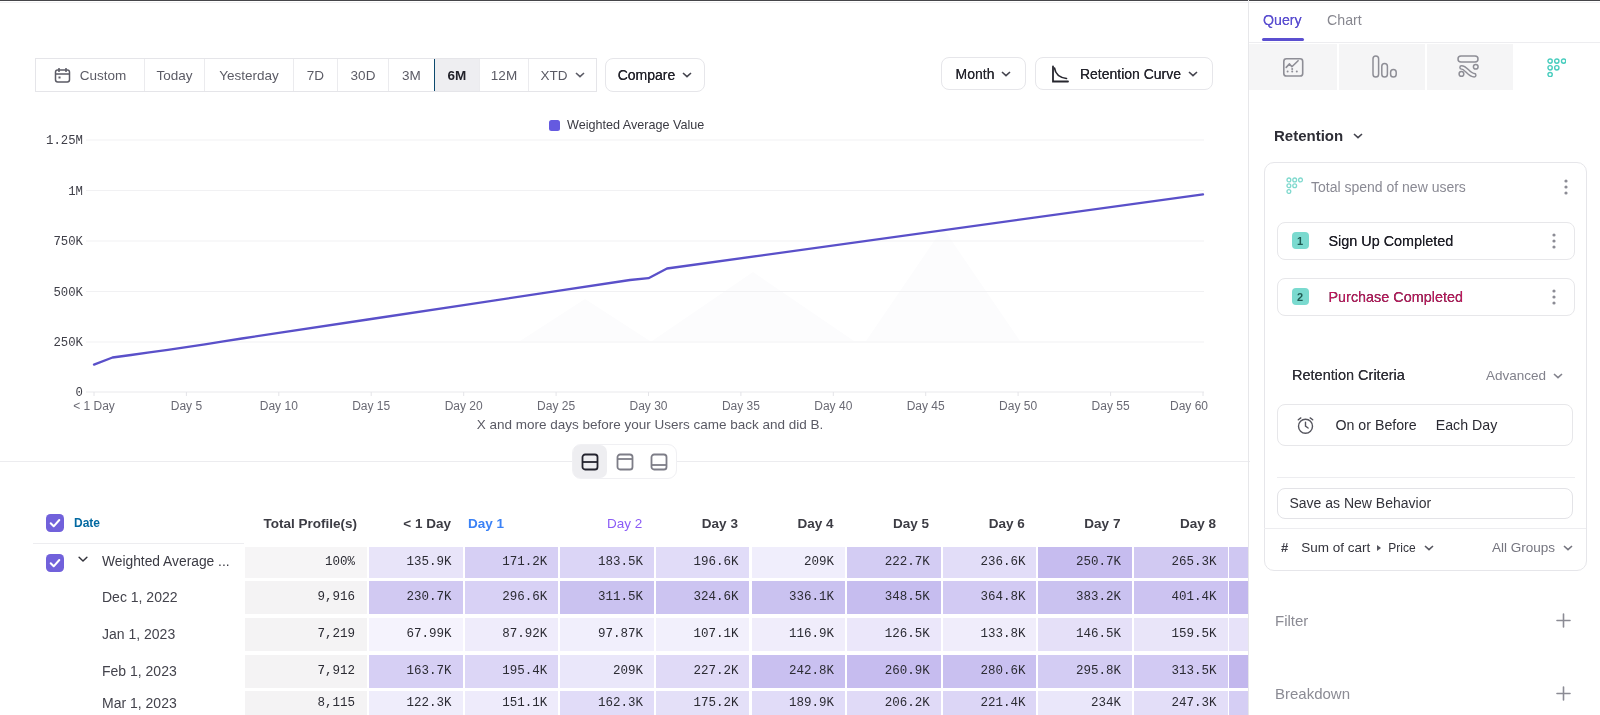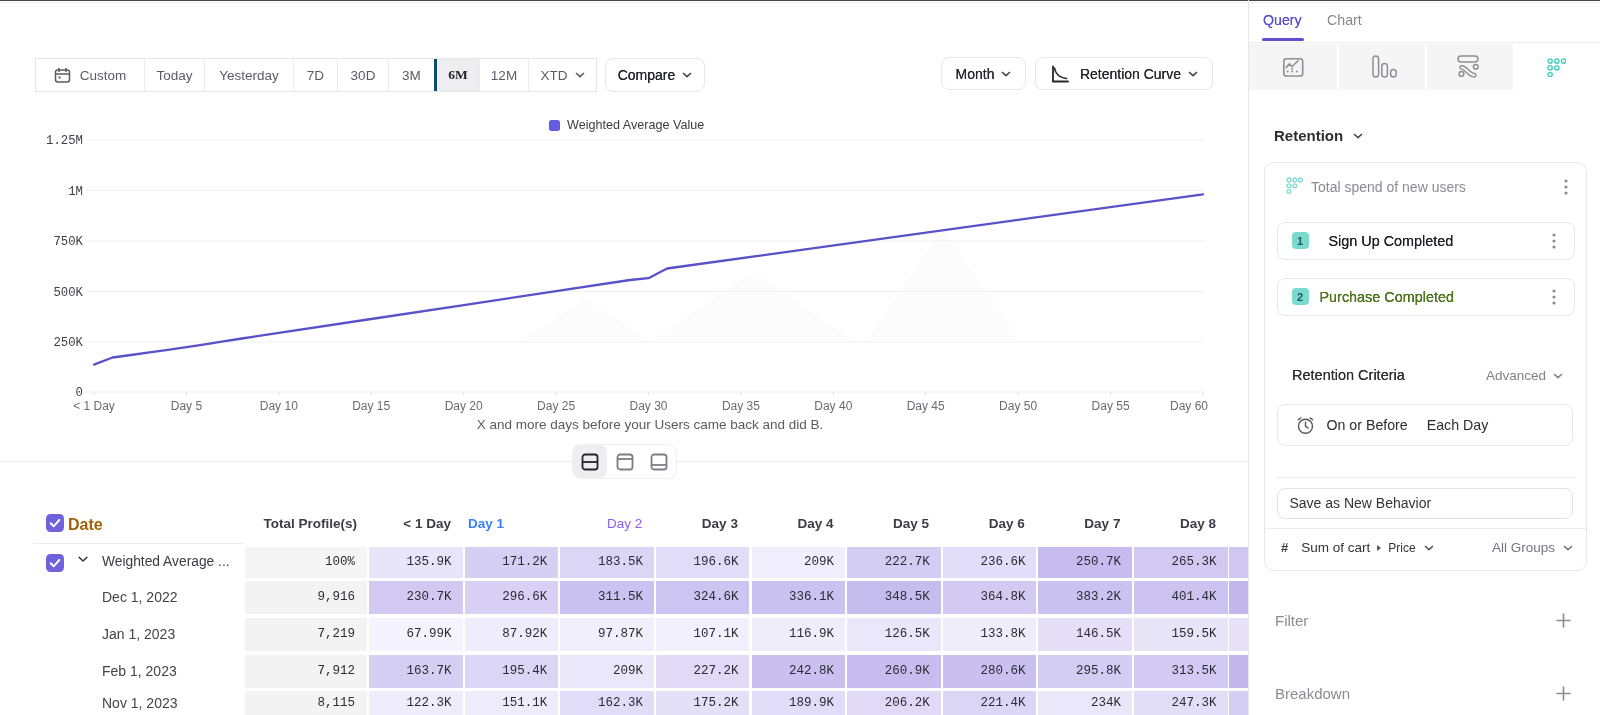--- a/index.html
+++ b/index.html
@@ -16,21 +16,21 @@
 <div style="width:108px;display:flex;align-items:center;justify-content:center;box-sizing:border-box;font-size:13.5px;color:#5b5b65;"><svg width="17" height="17" viewBox="0 0 17 17" style="margin-right:9px" fill="none" stroke="#5b5b65" stroke-width="1.5">
         <rect x="1.5" y="3" width="14" height="12" rx="2.2"></rect>
         <path d="M5 1v4M12 1v4M1.5 7h14"></path>
         <rect x="4.5" y="9.5" width="2" height="2" fill="#5b5b65" stroke="none"></rect>
       </svg>Custom</div>
 <div style="width:60px;display:flex;align-items:center;justify-content:center;box-sizing:border-box;font-size:13.5px;color:#5b5b65;border-left:1px solid #ebebee;">Today</div>
 <div style="width:89px;display:flex;align-items:center;justify-content:center;box-sizing:border-box;font-size:13.5px;color:#5b5b65;border-left:1px solid #ebebee;">Yesterday</div>
 <div style="width:44px;display:flex;align-items:center;justify-content:center;box-sizing:border-box;font-size:13.5px;color:#5b5b65;border-left:1px solid #ebebee;">7D</div>
 <div style="width:51px;display:flex;align-items:center;justify-content:center;box-sizing:border-box;font-size:13.5px;color:#5b5b65;border-left:1px solid #ebebee;">30D</div>
 <div style="width:46px;display:flex;align-items:center;justify-content:center;box-sizing:border-box;font-size:13.5px;color:#5b5b65;border-left:1px solid #ebebee;">3M</div>
-<div style="width:45px;display:flex;align-items:center;justify-content:center;box-sizing:border-box;font-size:13.5px;color:#5b5b65;border-left:3px solid #0c4a6e;background:#eeeef1;color:#23232b;font-weight:bold;font-family:Liberation Serif, serif;">6M</div>
+<div style="width:45px;display:flex;align-items:center;justify-content:center;box-sizing:border-box;font-size:13.5px;color:#5b5b65;border-left:1px solid #0c4a6e;background:#eeeef1;color:#23232b;font-weight:bold;">6M</div>
 <div style="width:49px;display:flex;align-items:center;justify-content:center;box-sizing:border-box;font-size:13.5px;color:#5b5b65;border-left:1px solid #ebebee;">12M</div>
 <div style="width:68px;display:flex;align-items:center;justify-content:center;box-sizing:border-box;font-size:13.5px;color:#5b5b65;border-left:1px solid #ebebee;">XTD<svg width="10" height="6" viewBox="0 0 10 6" style="margin-left:7px" fill="none" stroke="#5b5b65" stroke-width="1.6">
         <path d="M1 1l4 3.6L9 1"></path>
       </svg></div>
 </div>
 <div class="btn" style="left:605px;top:58px;width:100px;height:34px;justify-content:center;font-size:14px;color:#23232b;text-shadow:0 0 0.6px #23232b">Compare<svg width="10" height="6" viewBox="0 0 10 6" style="margin-left:7px" fill="none" stroke="#44444e" stroke-width="1.6">
       <path d="M1 1l4 3.6L9 1"></path>
     </svg></div>
 <div class="btn" style="left:941px;top:57px;width:85px;height:33px;justify-content:center;font-size:14px;color:#26262e;text-shadow:0 0 0.6px #26262e">Month<svg width="10" height="6" viewBox="0 0 10 6" style="margin-left:7px" fill="none" stroke="#44444e" stroke-width="1.6">
       <path d="M1 1l4 3.6L9 1"></path>
@@ -107,21 +107,21 @@
         <rect x="1.5" y="1.5" width="15" height="15" rx="2.6"></rect>
         <line x1="1.5" y1="12" x2="16.5" y2="12"></line>
       </svg>
     </div>
 </div>
 <div class="abs" style="left:46px;top:514px;width:18px;height:18px;background:#7161db;border-radius:4.5px">
     <svg width="18" height="18" viewBox="0 0 18 18" fill="none" stroke="#fff" stroke-width="2" stroke-linecap="round" stroke-linejoin="round">
       <path d="M4.7 9.3l3 3 5.6-6.3"></path>
     </svg>
   </div>
-<div class="abs" style="left:68px;top:516px;font-size:16px;font-weight:bold;color:#a16207">Date</div>
+<div class="abs" style="left:74px;top:516px;font-size:12px;font-weight:bold;color:#0369a1">Date</div>
 <div class="abs" style="left:230px;top:516px;width:127px;text-align:right;font-size:13.5px;font-weight:bold;color:#3c3c44">Total Profile(s)</div>
 <div class="abs" style="left:372.5px;top:516px;width:78.5px;text-align:right;font-size:13.5px;font-weight:bold;color:#3c3c44">&lt; 1 Day</div>
 <div class="abs" style="left:468.1px;top:516px;width:78.5px;font-size:13.5px;font-weight:bold;color:#3b82f6">Day 1</div>
 <div class="abs" style="left:563.8px;top:516px;width:78.5px;text-align:right;font-size:13.5px;font-weight:normal;color:#8b5cf6">Day 2</div>
 <div class="abs" style="left:659.4px;top:516px;width:78.5px;text-align:right;font-size:13.5px;font-weight:bold;color:#3c3c44">Day 3</div>
 <div class="abs" style="left:755.0px;top:516px;width:78.5px;text-align:right;font-size:13.5px;font-weight:bold;color:#3c3c44">Day 4</div>
 <div class="abs" style="left:850.6px;top:516px;width:78.5px;text-align:right;font-size:13.5px;font-weight:bold;color:#3c3c44">Day 5</div>
 <div class="abs" style="left:946.3px;top:516px;width:78.5px;text-align:right;font-size:13.5px;font-weight:bold;color:#3c3c44">Day 6</div>
 <div class="abs" style="left:1041.9px;top:516px;width:78.5px;text-align:right;font-size:13.5px;font-weight:bold;color:#3c3c44">Day 7</div>
 <div class="abs" style="left:1137.5px;top:516px;width:78.5px;text-align:right;font-size:13.5px;font-weight:bold;color:#3c3c44">Day 8</div>
@@ -177,21 +177,21 @@
 <div class="cell" style="left:369.0px;top:654.5px;width:93.6px;height:33.8px;background:#d6cff4;line-height:33.8px;padding-right:11px">163.7K</div>
 <div class="cell" style="left:464.6px;top:654.5px;width:93.6px;height:33.8px;background:#dcd6f6;line-height:33.8px;padding-right:11px">195.4K</div>
 <div class="cell" style="left:560.3px;top:654.5px;width:93.6px;height:33.8px;background:#eae7fa;line-height:33.8px;padding-right:11px">209K</div>
 <div class="cell" style="left:655.9px;top:654.5px;width:93.6px;height:33.8px;background:#e0daf7;line-height:33.8px;padding-right:11px">227.2K</div>
 <div class="cell" style="left:751.5px;top:654.5px;width:93.6px;height:33.8px;background:#c9c0f0;line-height:33.8px;padding-right:11px">242.8K</div>
 <div class="cell" style="left:847.1px;top:654.5px;width:93.6px;height:33.8px;background:#c6bcef;line-height:33.8px;padding-right:11px">260.9K</div>
 <div class="cell" style="left:942.8px;top:654.5px;width:93.6px;height:33.8px;background:#c9c0f0;line-height:33.8px;padding-right:11px">280.6K</div>
 <div class="cell" style="left:1038.4px;top:654.5px;width:93.6px;height:33.8px;background:#d3ccf3;line-height:33.8px;padding-right:11px">295.8K</div>
 <div class="cell" style="left:1134.0px;top:654.5px;width:93.6px;height:33.8px;background:#d2caf3;line-height:33.8px;padding-right:11px">313.5K</div>
 <div class="abs" style="left:1229.3px;top:654.5px;width:19px;height:33.8px;background:#c2b7ed"></div>
-<div class="abs" style="left:102px;top:695.0px;font-size:14px;color:#43434c">Nov 1, 2023</div>
+<div class="abs" style="left:102px;top:695.0px;font-size:14px;color:#43434c">Mar 1, 2023</div>
 <div class="cell" style="left:244.5px;top:691px;width:122.5px;height:24px;background:#f4f3f4;line-height:24px;padding-right:12px">8,115</div>
 <div class="cell" style="left:369.0px;top:691px;width:93.6px;height:24px;background:#efedfb;line-height:24px;padding-right:11px">122.3K</div>
 <div class="cell" style="left:464.6px;top:691px;width:93.6px;height:24px;background:#eeebfb;line-height:24px;padding-right:11px">151.1K</div>
 <div class="cell" style="left:560.3px;top:691px;width:93.6px;height:40px;background:#e1dcf8;line-height:24px;padding-right:11px">162.3K</div>
 <div class="cell" style="left:655.9px;top:691px;width:93.6px;height:24px;background:#e4e0f8;line-height:24px;padding-right:11px">175.2K</div>
 <div class="cell" style="left:751.5px;top:691px;width:93.6px;height:24px;background:#e1dcf8;line-height:24px;padding-right:11px">189.9K</div>
 <div class="cell" style="left:847.1px;top:691px;width:93.6px;height:24px;background:#e0daf7;line-height:24px;padding-right:11px">206.2K</div>
 <div class="cell" style="left:942.8px;top:691px;width:93.6px;height:24px;background:#dcd6f6;line-height:24px;padding-right:11px">221.4K</div>
 <div class="cell" style="left:1038.4px;top:691px;width:93.6px;height:24px;background:#eae7fa;line-height:24px;padding-right:11px">234K</div>
 <div class="cell" style="left:1134.0px;top:691px;width:93.6px;height:24px;background:#e3def8;line-height:24px;padding-right:11px">247.3K</div>
@@ -250,21 +250,21 @@
     <circle cx="2" cy="2" r="1.6"></circle>
     <circle cx="2" cy="8" r="1.6"></circle>
     <circle cx="2" cy="14" r="1.6"></circle>
   </svg>
 <div class="abs" style="left:1276.5px;top:221.5px;width:298px;height:38.5px;border:1px solid #e7e7ea;border-radius:8px;box-sizing:border-box;display:flex;align-items:center">
     <div style="width:17px;height:17px;margin-left:14px;background:#7adacf;border-radius:4px;display:flex;align-items:center;justify-content:center;font-size:11px;font-weight:bold;color:#1f5a52;text-shadow:none">1</div>
     <div style="margin-left:20px;font-size:14.4px;color:#202028;text-shadow:0 0 0.5px #202028">Sign Up Completed</div>
   </div>
 <div class="abs" style="left:1276.5px;top:277.5px;width:298px;height:38.5px;border:1px solid #e7e7ea;border-radius:8px;box-sizing:border-box;display:flex;align-items:center">
     <div style="width:17px;height:17px;margin-left:14px;background:#7adacf;border-radius:4px;display:flex;align-items:center;justify-content:center;font-size:11px;font-weight:bold;color:#1f5a52;text-shadow:none">2</div>
-    <div style="margin-left:11px;font-size:14.4px;color:#4d7c0f;text-shadow:0 0 0.5px #202028">Purchase Completed</div>
+    <div style="margin-left:20px;font-size:14.4px;color:#be185d;text-shadow:0 0 0.5px #202028">Purchase Completed</div>
   </div>
 <svg class="abs" style="left:1551.5px;top:233px" width="4" height="16" viewBox="0 0 4 16" fill="#8c8c95">
     <circle cx="2" cy="2" r="1.6"></circle>
     <circle cx="2" cy="8" r="1.6"></circle>
     <circle cx="2" cy="14" r="1.6"></circle>
   </svg>
 <svg class="abs" style="left:1551.5px;top:289px" width="4" height="16" viewBox="0 0 4 16" fill="#8c8c95">
     <circle cx="2" cy="2" r="1.6"></circle>
     <circle cx="2" cy="8" r="1.6"></circle>
     <circle cx="2" cy="14" r="1.6"></circle>
@@ -272,21 +272,21 @@
 <div class="abs" style="left:1292px;top:367px;font-size:14.5px;color:#2e2e36;text-shadow:0 0 0.6px #2e2e36">Retention Criteria</div>
 <div class="abs" style="left:1486px;top:368px;display:flex;align-items:center;font-size:13.5px;color:#82828c">Advanced<svg width="10" height="6" viewBox="0 0 10 6" style="margin-left:7px" fill="none" stroke="#82828c" stroke-width="1.6">
       <path d="M1 1l4 3.6L9 1"></path>
     </svg></div>
 <div class="abs" style="left:1276.5px;top:404px;width:296px;height:42px;border:1px solid #e7e7ea;border-radius:8px;box-sizing:border-box;display:flex;align-items:center">
 <svg style="margin-left:18px" width="19" height="19" viewBox="0 0 19 19" fill="none" stroke="#55555e" stroke-width="1.4" stroke-linecap="round">
 <circle cx="9.5" cy="10.2" r="7"></circle>
       <path d="M9.5 6.2v4l2.6 1.8"></path>
       <path d="M2.3 3.8L4.8 1.9M16.7 3.8L14.2 1.9"></path>
     </svg>
-<span style="margin-left:12px;font-size:14.2px;color:#2b2b33">On or Before</span>
+<span style="margin-left:21px;font-size:14.2px;color:#2b2b33">On or Before</span>
 <span style="margin-left:19px;font-size:14.2px;color:#2b2b33">Each Day</span>
   </div>
 <div class="abs" style="left:1276.5px;top:477px;width:298px;height:1px;background:#ededf0"></div>
 <div class="abs" style="left:1276.5px;top:487.5px;width:296px;height:31.5px;border:1px solid #e3e3e7;border-radius:8px;box-sizing:border-box;display:flex;align-items:center">
     <span style="margin-left:12px;font-size:14px;color:#33333b">Save as New Behavior</span>
   </div>
 <div class="abs" style="left:1264px;top:528px;width:322px;height:1px;background:#ededf0"></div>
 <div class="abs" style="left:1281px;top:540px;display:flex;align-items:center">
 <span style="font-size:13px;font-weight:bold;color:#3f3f48">#</span>
 <span style="margin-left:13px;font-size:13.5px;color:#33333b">Sum of cart</span>

